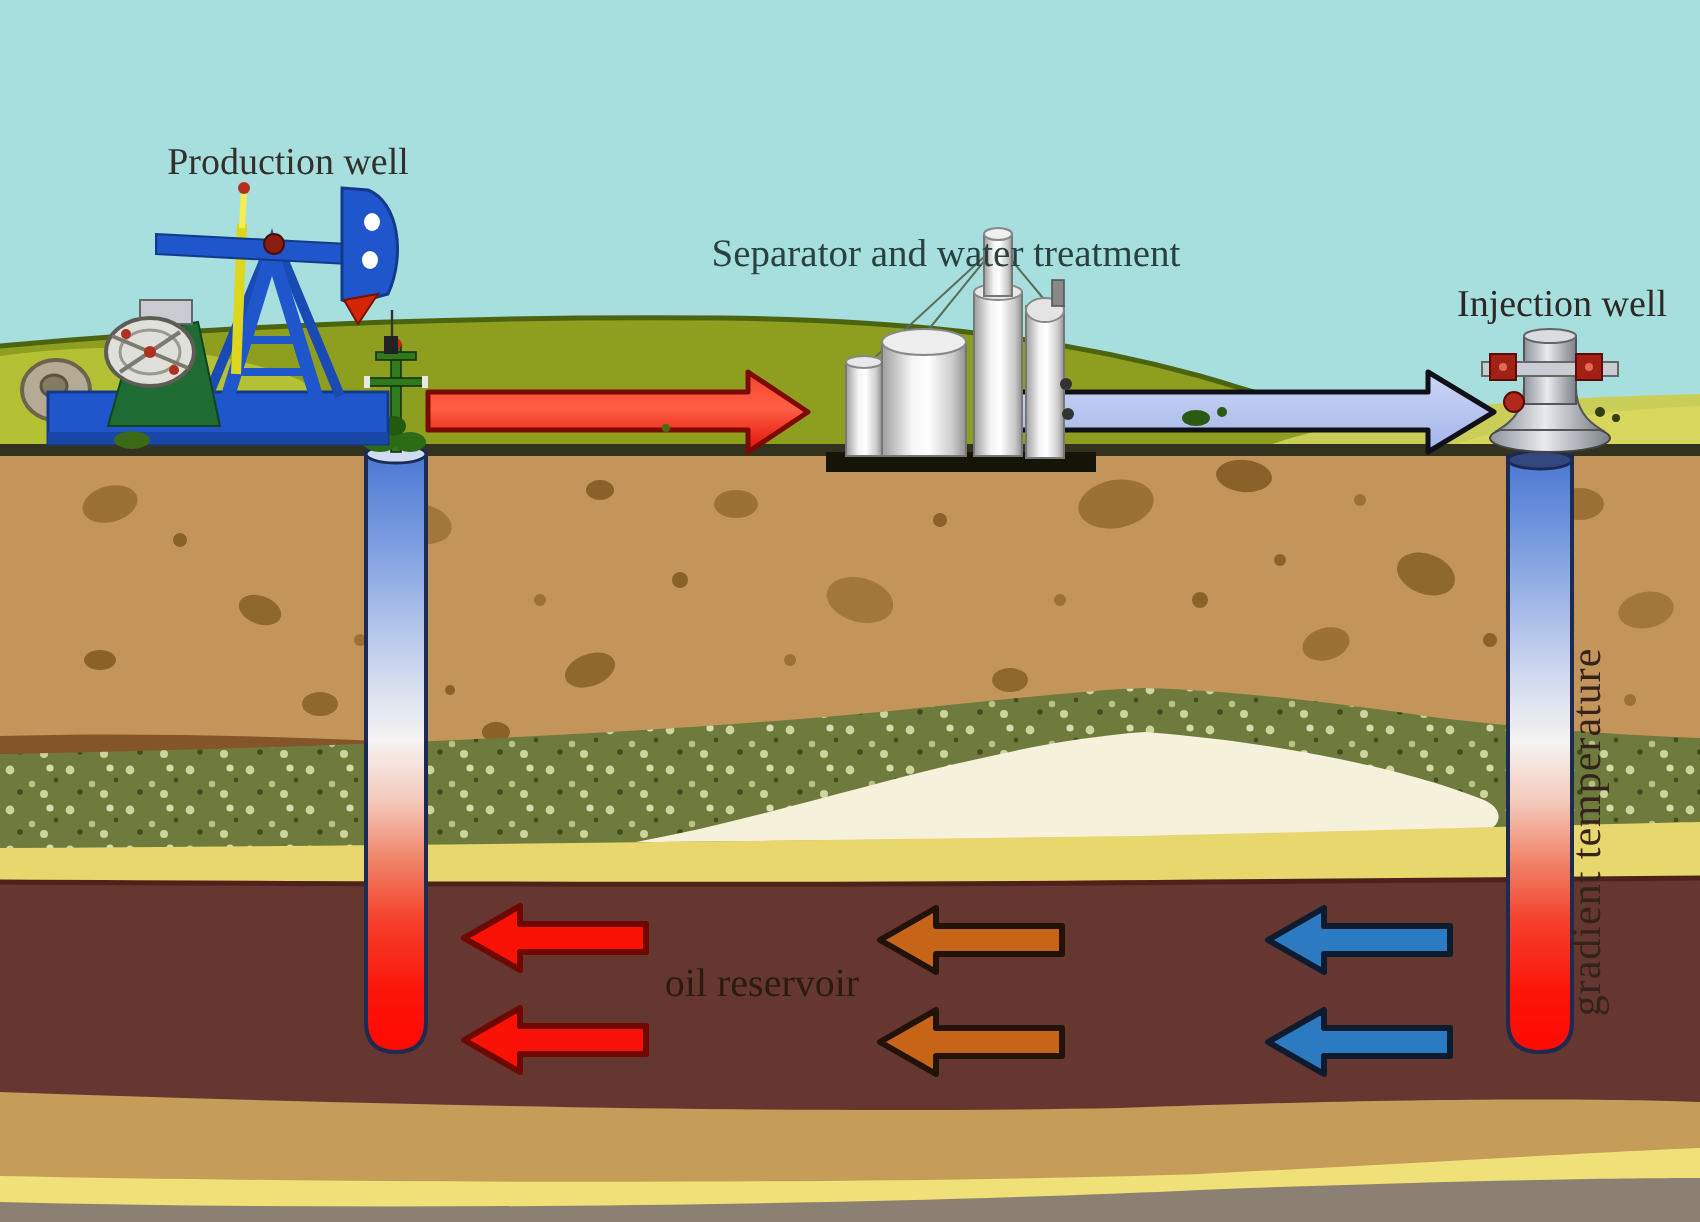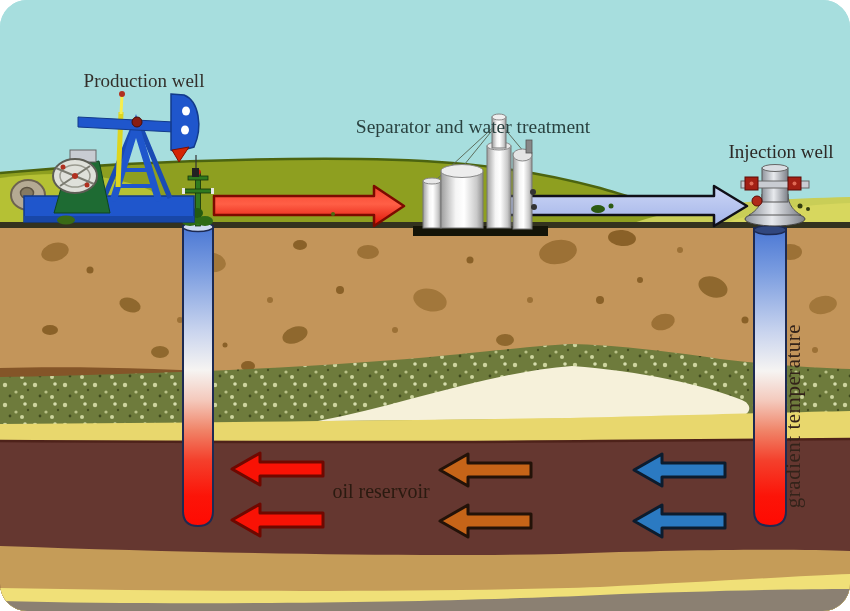--- a/index.html
+++ b/index.html
@@ -1,16 +1,16 @@
 <!DOCTYPE html>
 <html><head>
 <meta charset="utf-8">
 <style>
   html,body{margin:0;padding:0;background:#ffffff;}
-  .stage{position:relative;width:850px;height:611px;overflow:hidden;background:#a7dede;border-radius:27px;}
+  .stage{position:relative;width:850px;height:611px;overflow:hidden;background:#a7dede;}
   svg{display:block;}
   .lbl{font-family:"Liberation Serif","DejaVu Serif",serif;}
 </style>
 </head>
 <body>
 
 <div class="stage">
 <svg width="850" height="611" viewBox="0 0 850 611" xmlns="http://www.w3.org/2000/svg" xmlns:xlink="http://www.w3.org/1999/xlink">
   <defs>
     <linearGradient id="pipeGrad" x1="0" y1="0" x2="0" y2="1">

